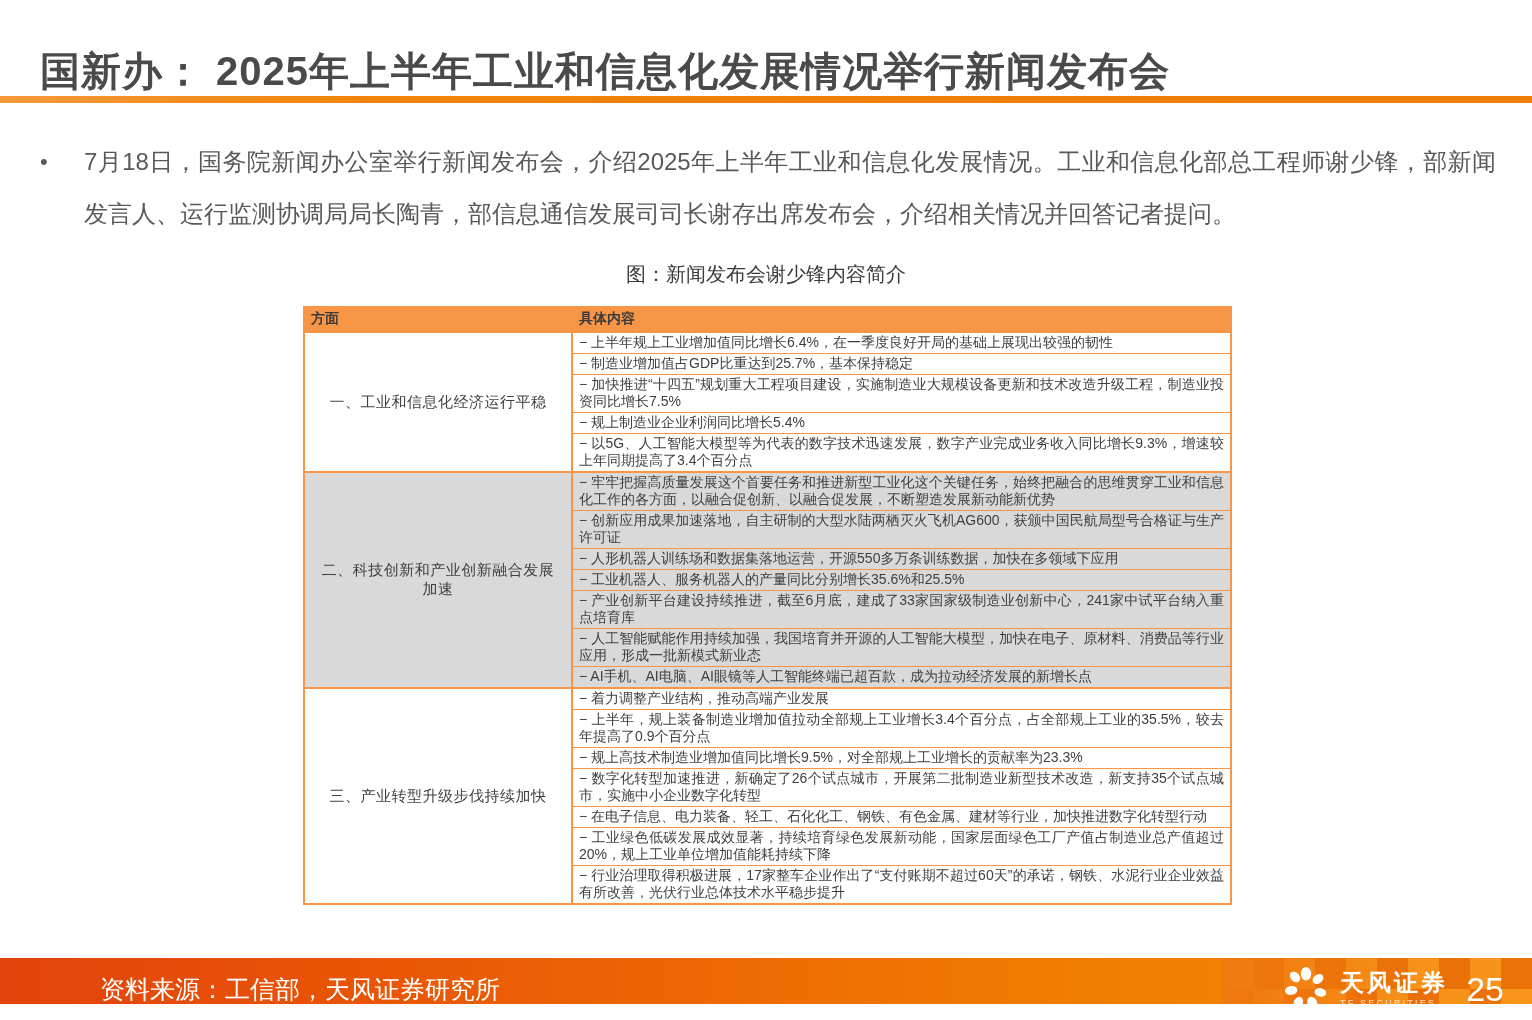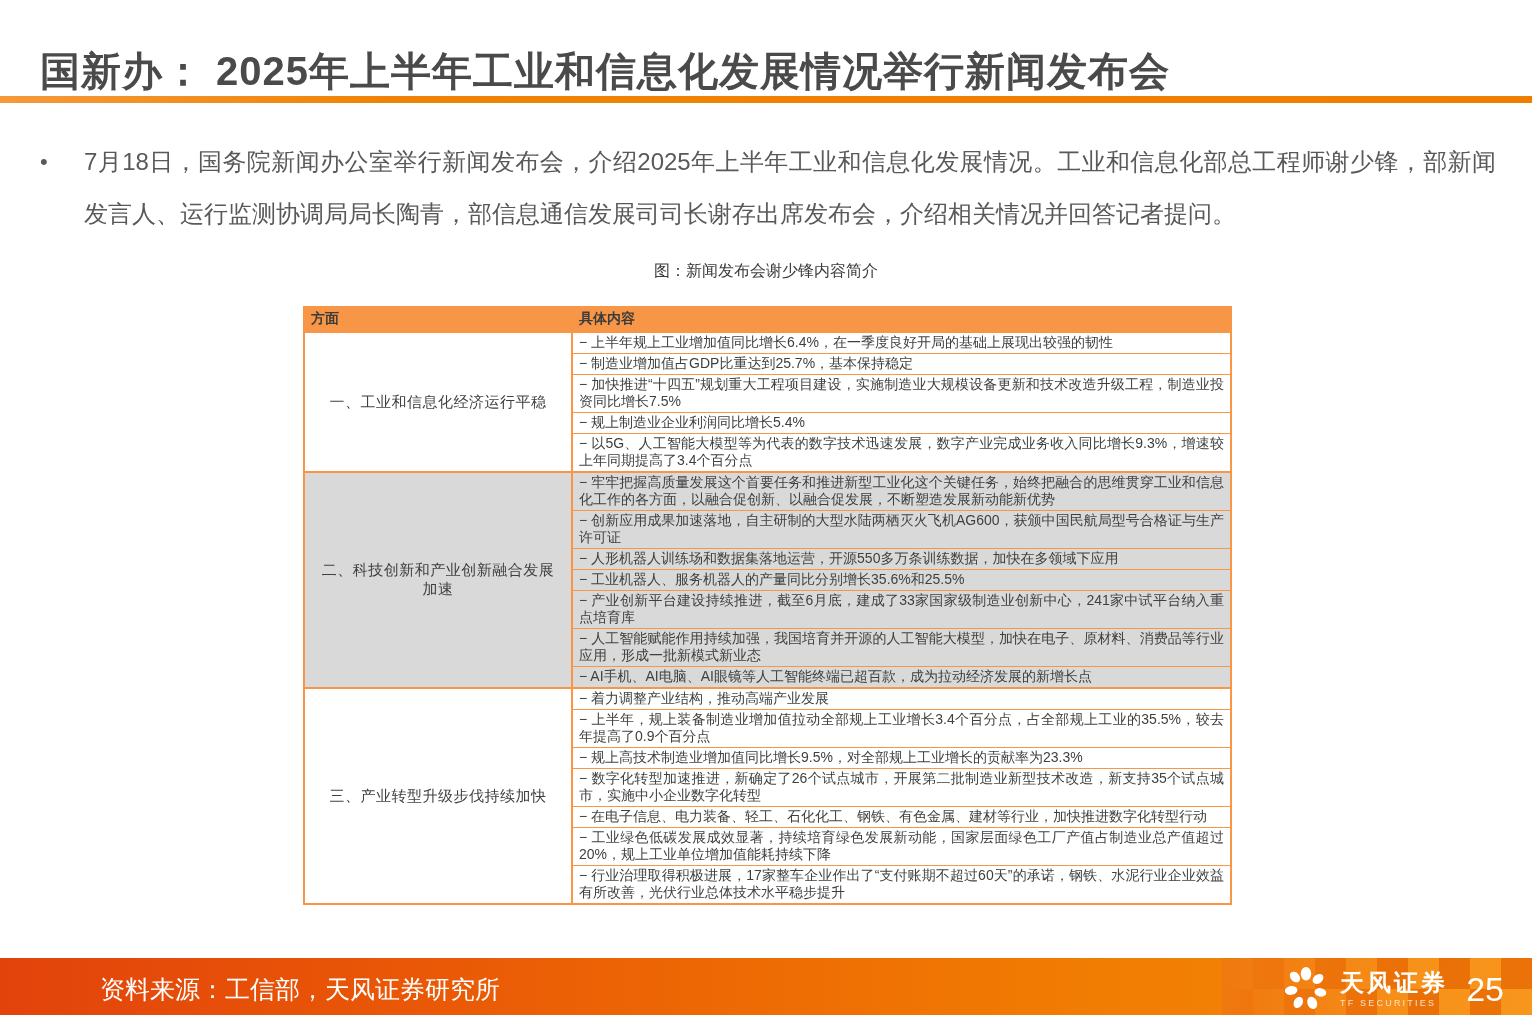--- a/index.html
+++ b/index.html
@@ -31,21 +31,21 @@
   .intro .bullet {
     width:44px; flex:none; font-size:22px; color:#595959; line-height:52px;
   }
   .intro .intro-text {
     flex:1; font-size:24px; color:#595959; line-height:52px; text-align:justify;
   }
 
   
   .fig-caption {
     position:absolute; left:0; top:261px; width:1532px;
-    text-align:center; font-size:16px; color:#3a3a3a;
+    text-align:center; font-size:20px; color:#3a3a3a;
   }
 
   
   .tbl {
     position:absolute; left:303px; top:306px; width:929px;
     border:2px solid var(--tbl-border,#F79646);
     font-size:14px; color:#3f3f3f; background:#fff;
   }
   .tbl-head { display:flex; background:var(--tbl-header,#F79646); }
   .tbl-head .th { padding:2px 6px 3px; font-weight:bold; color:#3c3c3c; font-size:14px; }
@@ -62,21 +62,21 @@
   .row {
     flex:1 1 auto; min-height:18px;
     padding:1px 6px 2px; line-height:17px;
     border-top:1.5px solid var(--tbl-border,#F79646);
     display:flex; align-items:center; text-align:justify;
   }
   .row:first-child { border-top:none; }
 
   
   .footer {
-    position:absolute; left:0; top:958px; width:1532px; height:57px;
+    position:absolute; left:0; top:958px; width:1532px; height:46px;
     background:linear-gradient(90deg,#e2430b 0%,#ea5a06 30%,#f17b02 68%,#f58a0b 100%);
     color:#fff; overflow:hidden;
   }
   .footer-mosaic {
     position:absolute; right:0; top:0; height:100%; width:310px;
     background:repeating-conic-gradient(rgba(210,60,0,0.30) 0% 25%, rgba(255,176,70,0.28) 0% 50%);
     background-size:62px 62px;
   }
   .footer-mosaic::after {
     content:""; position:absolute; inset:0;

